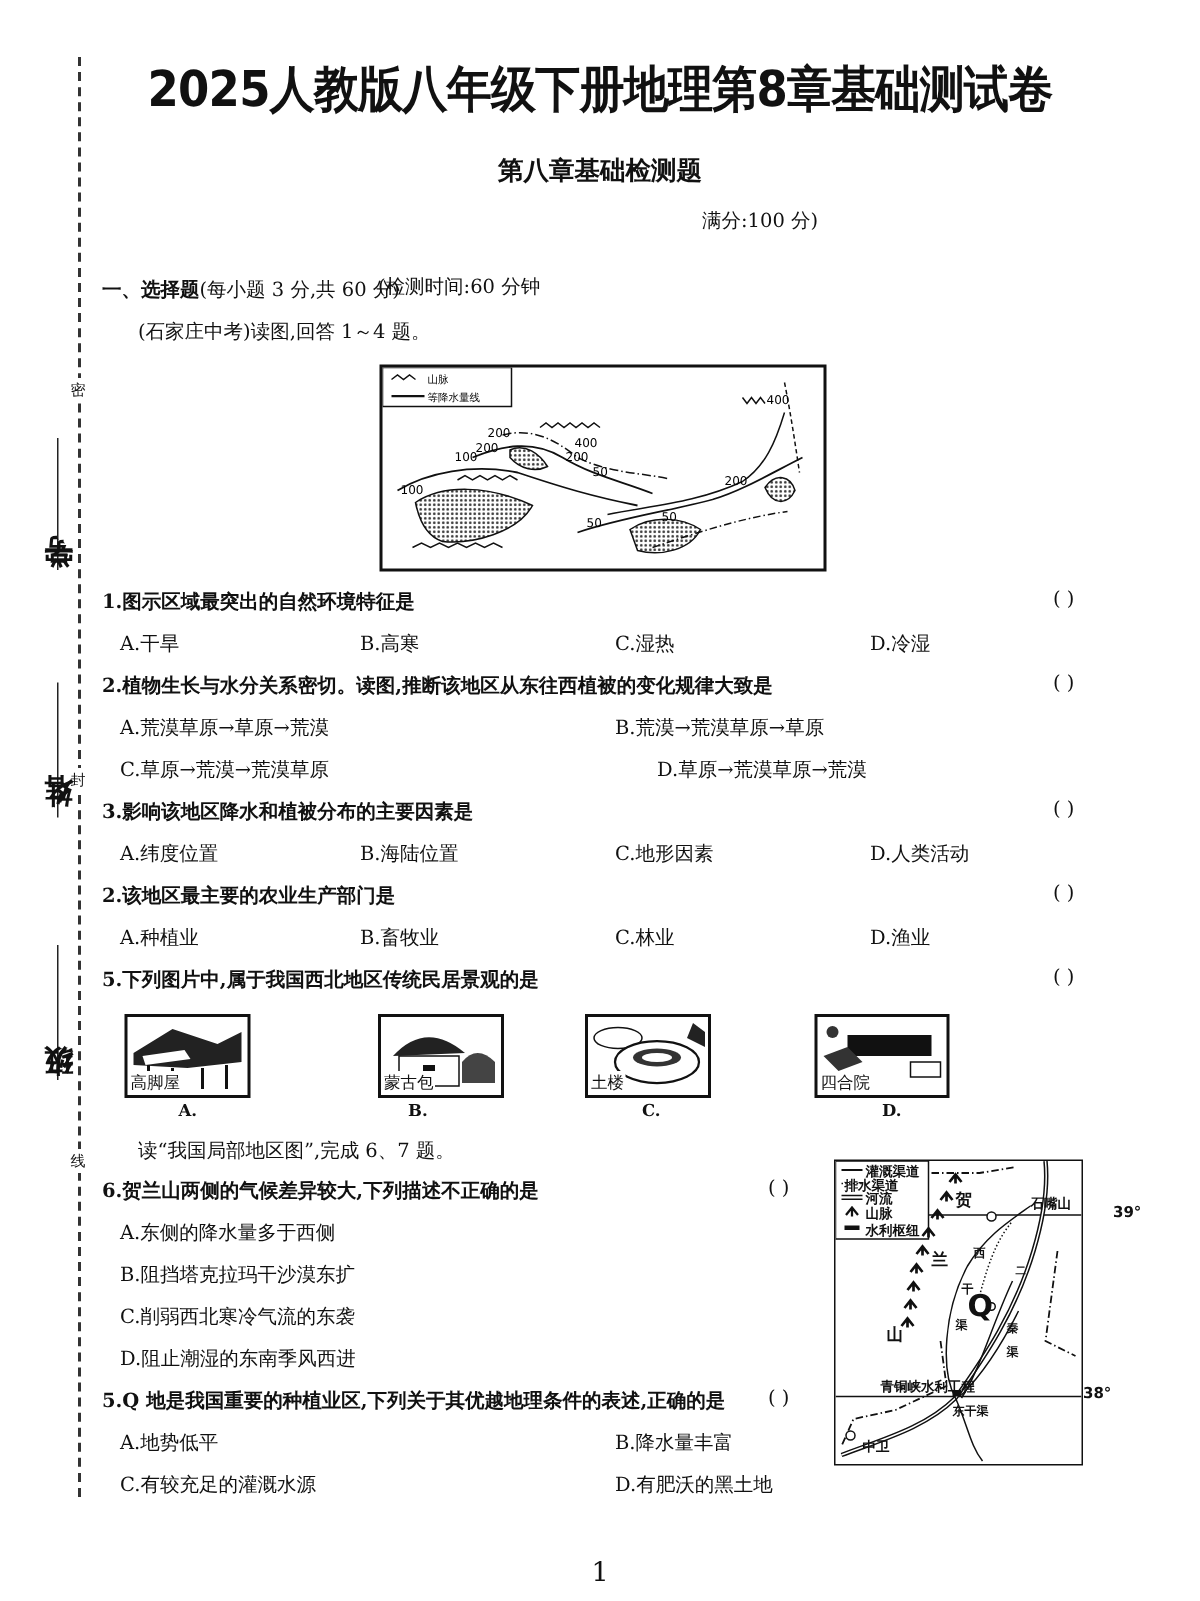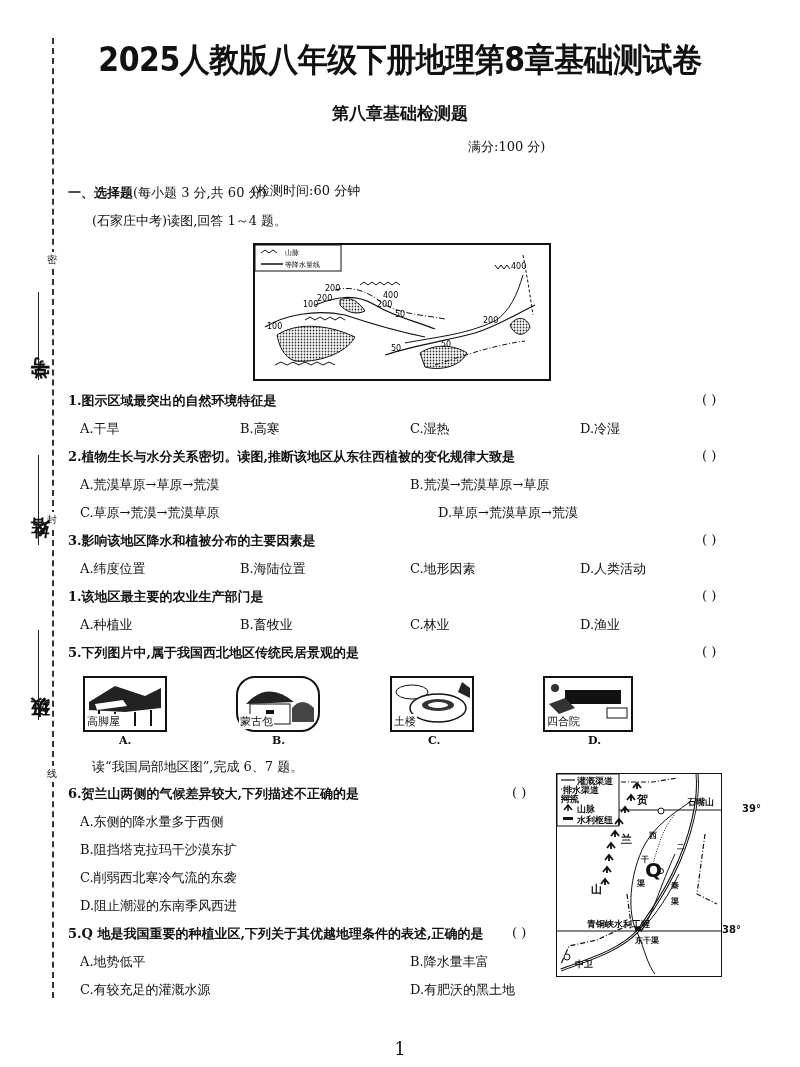--- a/index.html
+++ b/index.html
@@ -115,21 +115,21 @@
 <div class="abs opt" style="left:80px;top:504px;">C.草原→荒漠→荒漠草原</div>
 <div class="abs opt" style="left:390px;top:504px;margin-left:48px;">D.草原→荒漠草原→荒漠</div>
 
 <div class="abs q" style="top:532px;">3.影响该地区降水和植被分布的主要因素是</div>
 <div class="abs blank" style="left:702px;top:532px;">(     )</div>
 <div class="abs opt" style="left:80px;top:560px;">A.纬度位置</div>
 <div class="abs opt" style="left:240px;top:560px;">B.海陆位置</div>
 <div class="abs opt" style="left:410px;top:560px;">C.地形因素</div>
 <div class="abs opt" style="left:580px;top:560px;">D.人类活动</div>
 
-<div class="abs q" style="top:588px;">1.该地区最主要的农业生产部门是</div>
+<div class="abs q" style="top:588px;">2.该地区最主要的农业生产部门是</div>
 <div class="abs blank" style="left:702px;top:588px;">(     )</div>
 <div class="abs opt" style="left:80px;top:616px;">A.种植业</div>
 <div class="abs opt" style="left:240px;top:616px;">B.畜牧业</div>
 <div class="abs opt" style="left:410px;top:616px;">C.林业</div>
 <div class="abs opt" style="left:580px;top:616px;">D.渔业</div>
 
 <div class="abs q" style="top:644px;">5.下列图片中,属于我国西北地区传统民居景观的是</div>
 <div class="abs blank" style="left:702px;top:644px;">(     )</div>
 
 <div class="abs fig" style="left:83px;top:676px;width:80px;height:52px;">
@@ -138,21 +138,21 @@
     <path d="M10 26 L38 22 L42 28 L12 32 Z" fill="#fff"></path>
     <line x1="14" y1="32" x2="14" y2="48" stroke="#111" stroke-width="2"></line>
     <line x1="30" y1="34" x2="30" y2="48" stroke="#111" stroke-width="2"></line>
     <line x1="50" y1="34" x2="50" y2="48" stroke="#111" stroke-width="2"></line>
     <line x1="66" y1="32" x2="66" y2="48" stroke="#111" stroke-width="2"></line>
   </svg>
   <span class="pic-label">高脚屋</span>
 </div>
 <div class="abs cap" style="left:119px;top:734px;">A.</div>
 
-<div class="abs fig" style="left:236px;top:676px;width:80px;height:52px;border-radius:19px;">
+<div class="abs fig" style="left:252px;top:676px;width:80px;height:52px;">
   <svg width="80" height="52">
     <path d="M8 26 Q30 2 56 24 Z" fill="#222"></path>
     <rect x="12" y="26" width="40" height="20" fill="#fff" stroke="#111"></rect>
     <rect x="28" y="32" width="8" height="14" fill="#111"></rect>
     <path d="M54 30 Q64 18 76 30 L76 44 L54 44 Z" fill="#444"></path>
   </svg>
   <span class="pic-label">蒙古包</span>
 </div>
 <div class="abs cap" style="left:272px;top:734px;">B.</div>
 
@@ -235,21 +235,21 @@
     <path d="M80 158 C88 176 90 190 98 200" stroke="#111" fill="none" stroke-width="1"></path>
 
     <rect x="78" y="153" width="6" height="4" fill="#111"></rect>
 
     <circle cx="104" cy="37" r="3" fill="#fff" stroke="#111"></circle>
     <circle cx="10" cy="183" r="3" fill="#fff" stroke="#111"></circle>
     <circle cx="104" cy="97" r="2.5" fill="#fff" stroke="#111"></circle>
   </svg>
   <span class="map-txt" style="left:20px;top:1px;">灌溉渠道</span>
   <span class="map-txt" style="left:6px;top:10px;">排水渠道</span>
-  <span class="map-txt" style="left:4px;top:19px;">河流</span>
+  <span class="map-txt" style="left:20px;top:19px;">河流</span>
   <span class="map-txt" style="left:20px;top:29px;">山脉</span>
   <span class="map-txt" style="left:20px;top:40px;">水利枢纽</span>
   <span class="map-txt" style="left:80px;top:18px;font-size:11px;">贺</span>
   <span class="map-txt" style="left:64px;top:58px;font-size:11px;">兰</span>
   <span class="map-txt" style="left:34px;top:108px;font-size:11px;">山</span>
   <span class="map-txt" style="left:130px;top:22px;">石嘴山</span>
   <span class="map-txt" style="left:120px;top:68px;font-size:7px;">二</span>
   <span class="map-txt" style="left:92px;top:56px;font-size:8px;">西</span>
   <span class="map-txt" style="left:84px;top:80px;font-size:8px;">干</span>
   <span class="map-txt" style="left:80px;top:104px;font-size:8px;">渠</span>

